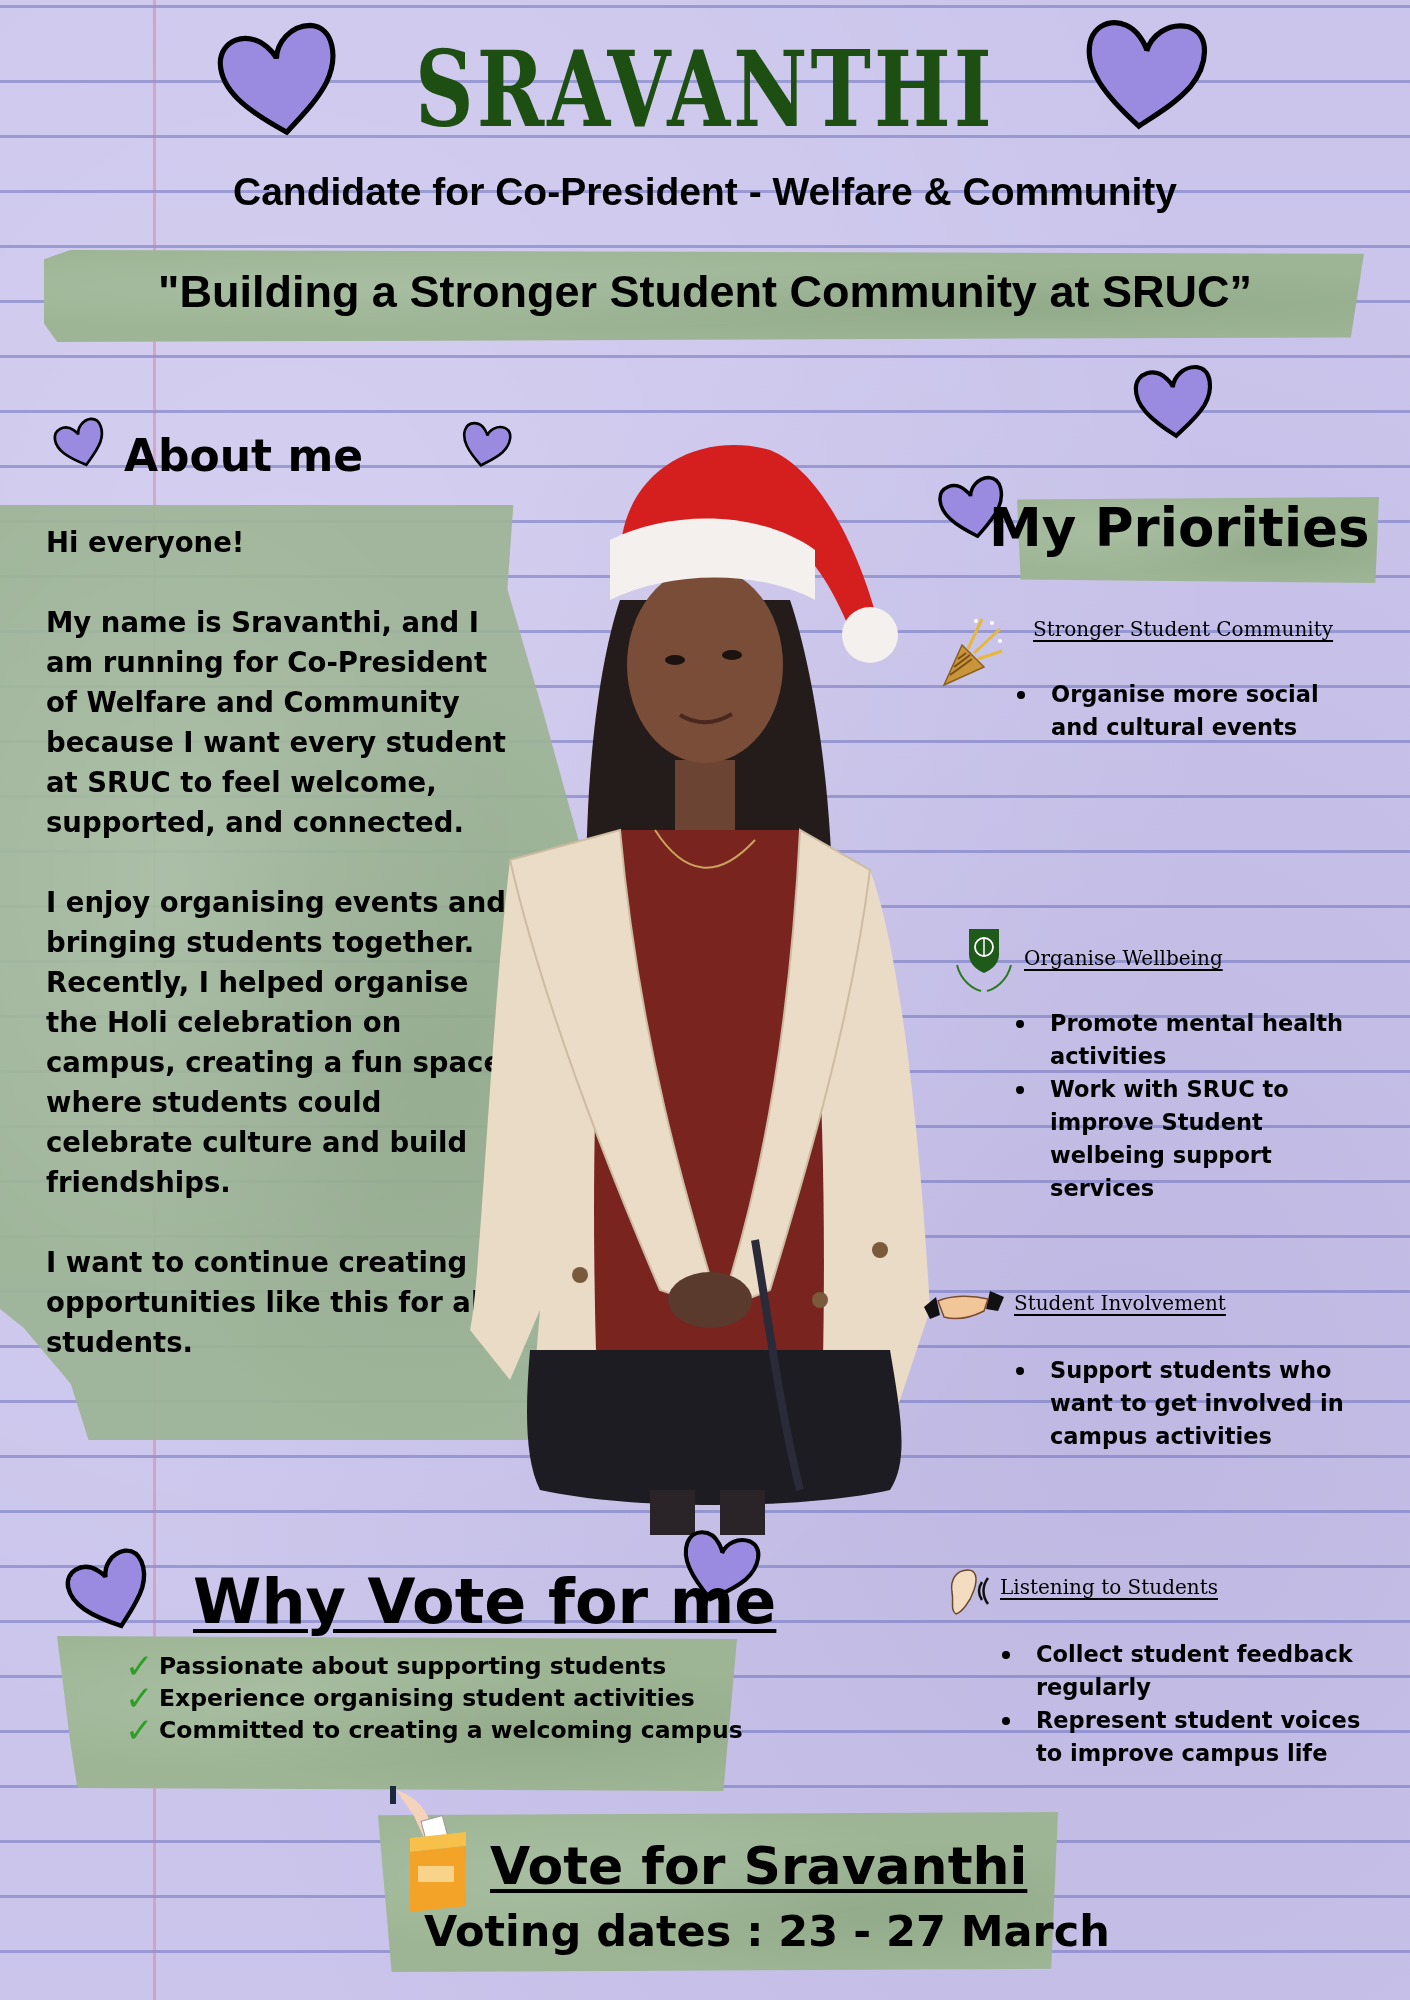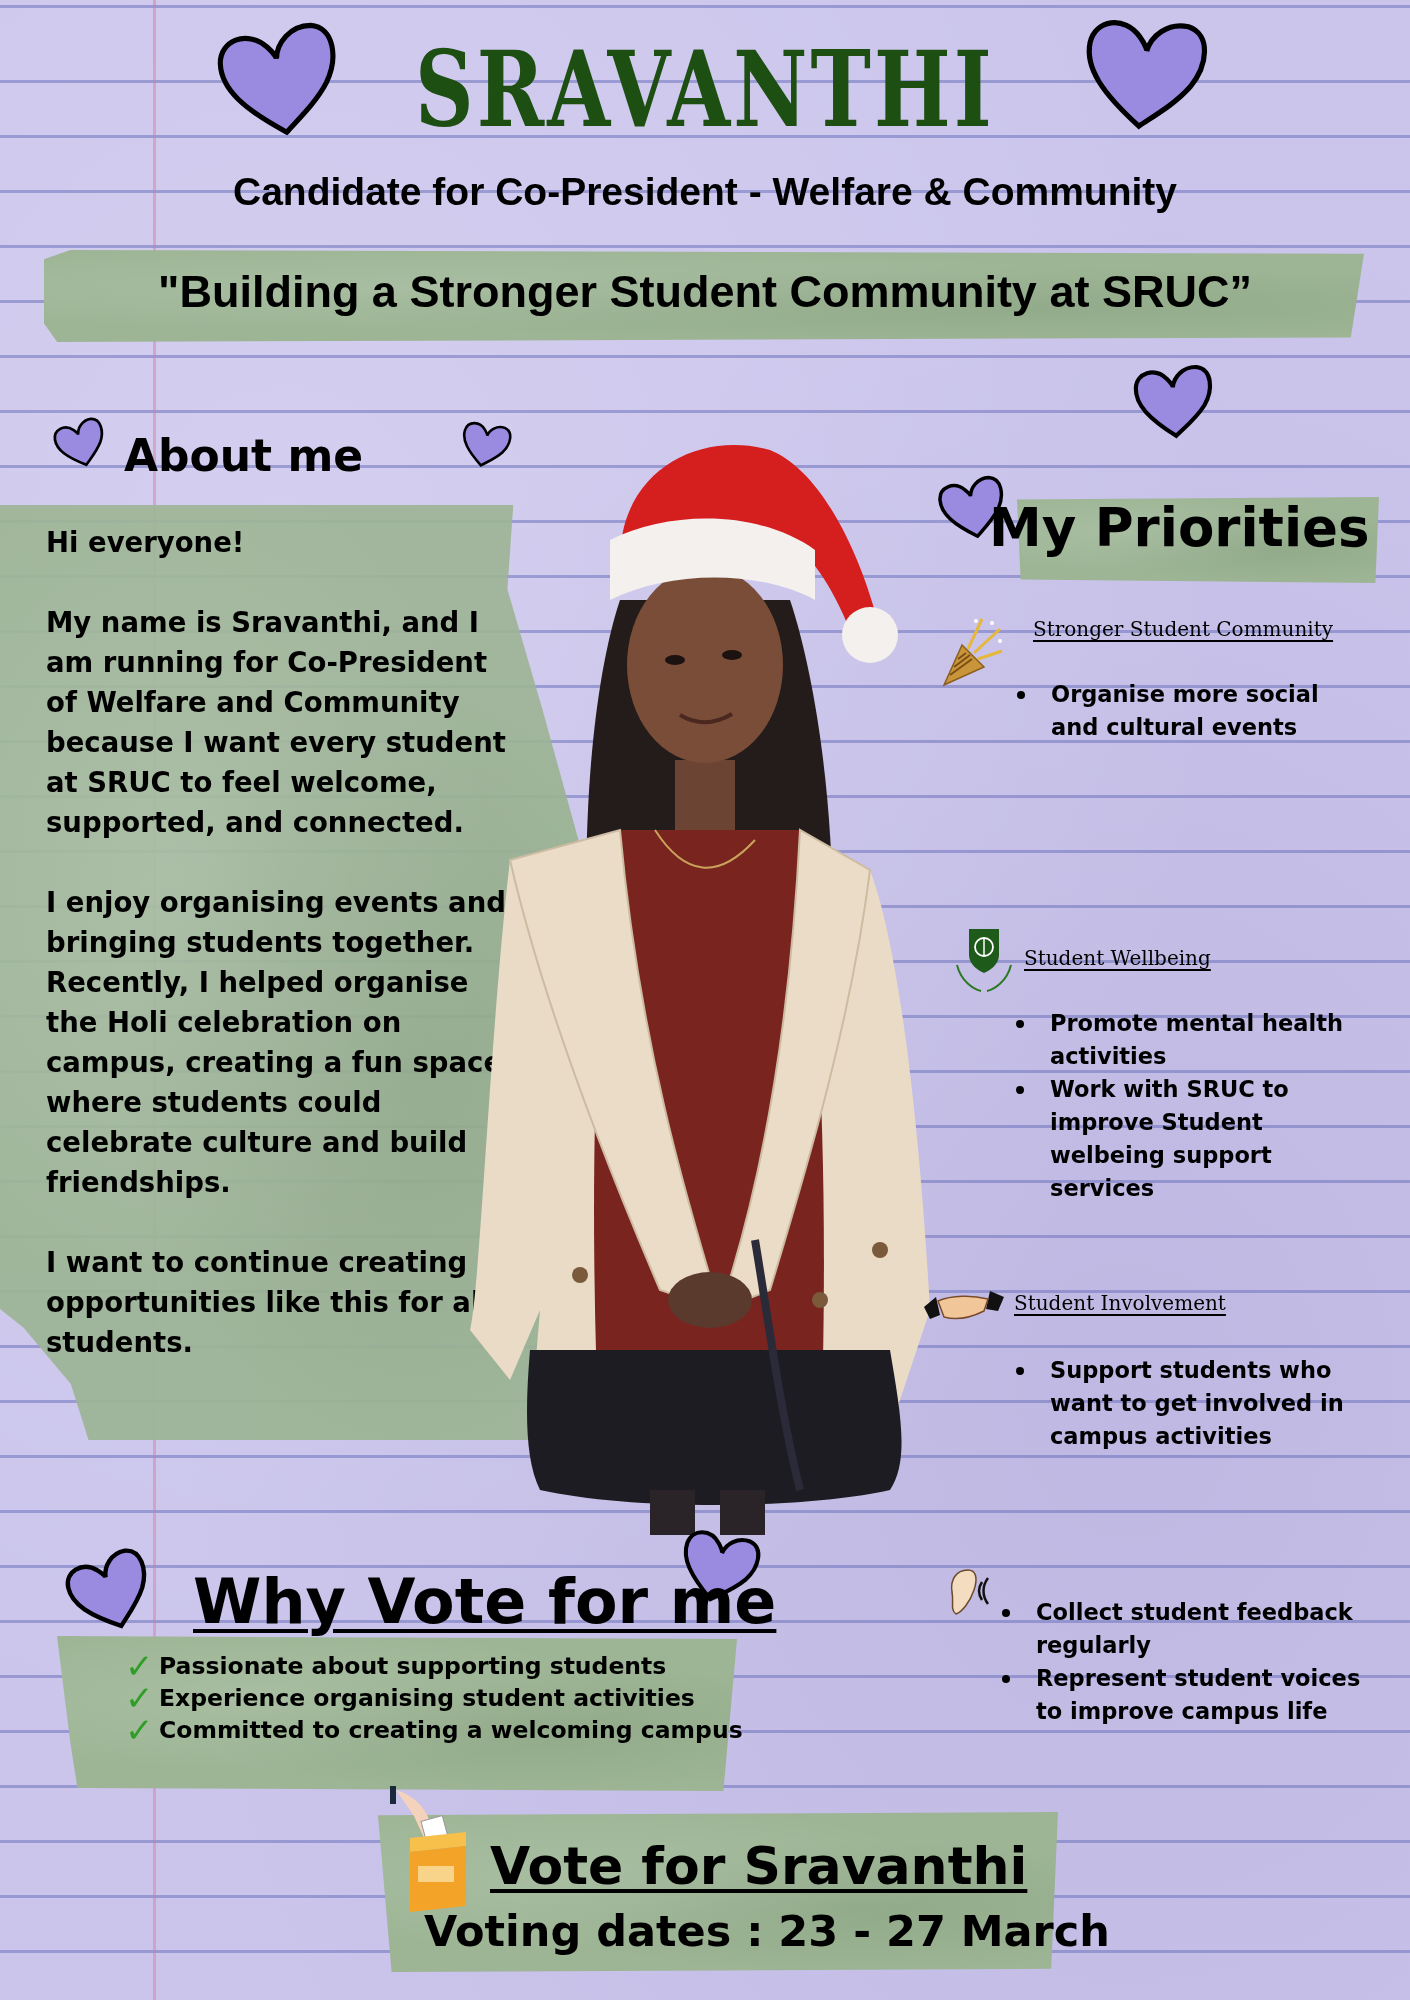--- a/index.html
+++ b/index.html
@@ -232,21 +232,21 @@
 
 <div class="picon" style="left:955px;top:925px;width:58px;height:68px;">
   <svg viewBox="0 0 58 68">
     <path d="M14 4 L 44 4 L 44 30 C 44 40, 34 46, 29 48 C 24 46, 14 40, 14 30 Z" fill="#1e5a1a"></path>
     <circle cx="29" cy="22" r="9" fill="none" stroke="#fff" stroke-width="1.8"></circle>
     <path d="M29 13 L 29 31" stroke="#fff" stroke-width="1.5"></path>
     <path d="M2 40 C 6 56, 18 64, 26 66 M56 40 C 52 56, 40 64, 32 66" stroke="#2a7a24" stroke-width="2" fill="none"></path>
   </svg>
 </div>
 <div class="prio-section" style="left:1024px;top:937px;width:350px;">
-  <div class="prio-title">Student Wellbeing</div>
+  <div class="prio-title">Organise Wellbeing</div>
   <ul class="prio-list" style="margin-top:28px;margin-left:-12px;">
     <li>Promote mental health activities</li>
     <li> Work with SRUC to improve Student welbeing support services</li>
   </ul>
 </div>
 
 <div class="picon" style="left:922px;top:1287px;width:84px;height:40px;">
   <svg viewBox="0 0 84 40">
     <path d="M2 20 L 14 10 L 18 28 L 8 32 Z" fill="#111"></path>
     <path d="M82 10 L 68 4 L 64 22 L 76 24 Z" fill="#111"></path>
@@ -260,20 +260,21 @@
   </ul>
 </div>
 
 <div class="picon" style="left:946px;top:1566px;width:52px;height:50px;">
   <svg viewBox="0 0 52 50">
     <path d="M22 4 C 10 4, 4 14, 6 26 C 8 36, 4 44, 10 48 C 16 46, 24 36, 28 24 C 32 12, 30 4, 22 4 Z" fill="#f3dcc0" stroke="#6a4a2a" stroke-width="1.5"></path>
     <path d="M36 16 C 32 22, 32 28, 36 34 M42 12 C 36 20, 36 30, 42 38" stroke="#111" stroke-width="2.5" fill="none"></path>
   </svg>
 </div>
 <div class="prio-section" style="left:1000px;top:1566px;width:380px;">
+  <div class="prio-title">Listening to Students</div>
   <ul class="prio-list" style="margin-top:30px;margin-left:-2px;">
     <li>Collect student feedback regularly</li>
     <li> Represent student voices to improve campus life</li>
   </ul>
 </div>
 
 <div class="heart" style="left:62px;top:1550px;width:98px;height:88px;transform:rotate(-18deg);">
   <svg viewBox="0 0 100 100">
       <use href="#heartpath" fill="#9b8be0" stroke="#000" stroke-width="5"></use>
     </svg>

